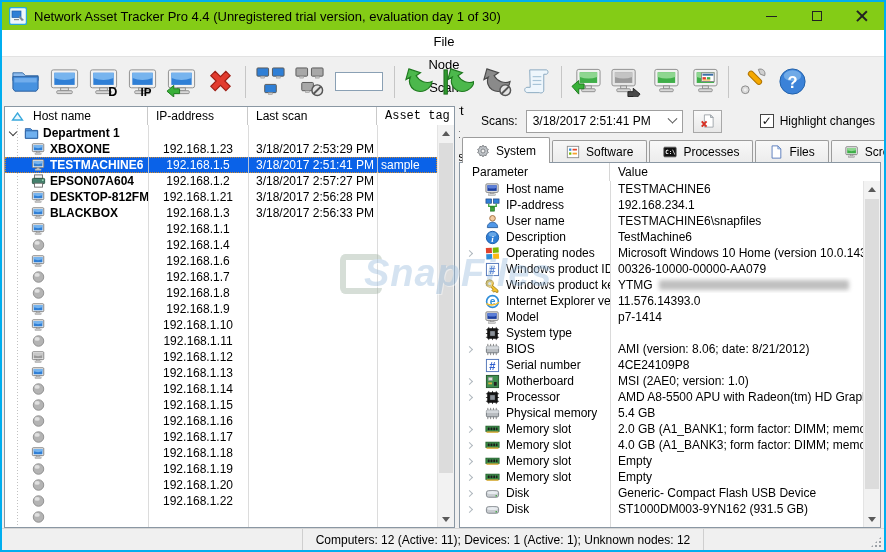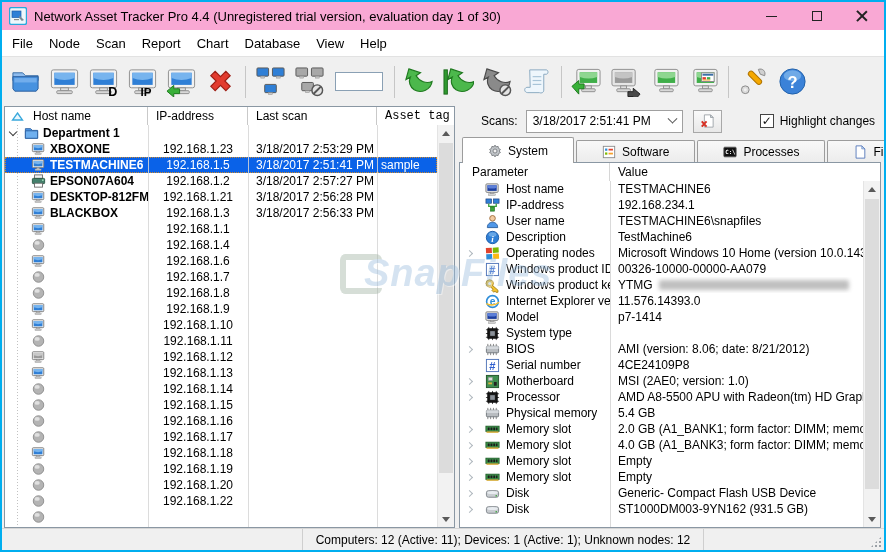--- a/index.html
+++ b/index.html
@@ -1,35 +1,35 @@
 <!DOCTYPE html>
 <html><head>
 <meta charset="utf-8">
 <style>
   * { box-sizing: border-box; margin: 0; padding: 0; }
   html,body { background:#fff; }
   body { font-family: "Liberation Sans", "DejaVu Sans", sans-serif; font-size:12px; color:#000; }
   .window { position:relative; width:886px; height:552px; border:2px solid #00aeef; background:#f0f0f0; overflow:hidden; }
 
   
-  .titlebar { height:28px; background:#f9a8d4; display:flex; align-items:center; padding-left:7px; }
+  .titlebar { height:28px; background:#84cc16; display:flex; align-items:center; padding-left:7px; }
   .app-icon { width:18px; height:18px; margin-right:7px; flex:0 0 auto; }
   .app-icon svg { width:100%; height:100%; display:block; }
   .title-text { font-size:13px; white-space:nowrap; overflow:hidden; }
   .win-controls { margin-left:auto; display:flex; height:28px; }
   .win-btn { width:45px; height:28px; display:flex; align-items:center; justify-content:center; position:relative; }
   .glyph-min { width:11px; height:1px; background:#222; }
   .glyph-max { width:10px; height:10px; border:1px solid #222; }
   .glyph-close { width:12px; height:12px; position:relative; }
   .glyph-close::before,.glyph-close::after { content:""; position:absolute; left:5px; top:-1px; width:1.5px; height:14px; background:#222; }
   .glyph-close::before { transform:rotate(45deg); }
   .glyph-close::after { transform:rotate(-45deg); }
 
   
-  .menubar { height:26px; background:#fff; display:flex; align-items:center; padding-left:2px; font-size:13px; }
+  .menubar { height:26px; background:#fff; display:flex; align-items:center; padding-left:2px; font-size:13px;flex-direction:column; }
   .menu-item { padding:4px 8px; }
 
   
   .toolbar { height:50px; background:#f0f0f0; border-top:1px solid #e2e2e2; display:flex; align-items:center; padding-left:4px; }
   .tb-btn { width:39px; height:40px; display:flex; align-items:center; justify-content:center; }
   .tb-ico { width:31px; height:31px; }
   .ico svg { width:100%; height:100%; display:block; }
   .tb-sep { width:1px; height:32px; background:#c6c6c6; margin:0 5px; flex:0 0 auto; }
   .tb-edit { width:48px; height:19px; border:1px solid #8aa0b4; background:#fff; margin:0 6px; display:flex; align-items:center; padding-left:3px; color:#777; font-size:11px; }
 
@@ -73,21 +73,21 @@
   .scans-label { margin-right:8px; }
   .select { width:157px; height:23px; border:1px solid #a0a0a0; background:#fff; display:flex; align-items:center; padding:0 6px; }
   .select .sel-chev { margin-left:auto; width:7px; height:7px; border-right:1.5px solid #555; border-bottom:1.5px solid #555; transform:rotate(45deg) translate(-2px,-2px); }
   .mini-btn { width:29px; height:23px; margin-left:10px; background:linear-gradient(#fafafa,#e8e8e8); border:1px solid #a8a8a8; display:flex; align-items:center; justify-content:center; }
   .mini-btn .ico { width:14px; height:14px; }
   .chk-wrap { display:flex; align-items:center; margin-left:38px; }
   .checkbox { width:14px; height:14px; border:1px solid #444; background:#fff; display:flex; align-items:center; justify-content:center; font-size:12px; line-height:12px; color:#111; }
   .chk-label { margin-left:6px; }
 
   .tabs-row { height:26px; display:flex; align-items:flex-end; padding-left:3px; position:relative; z-index:2; }
-  .tab { height:22px; display:flex; align-items:center; padding:0 25px; border:1px solid #9c9c9c; border-bottom:none; border-radius:2px 2px 0 0; background:linear-gradient(#f8f8f8,#ececec); margin-right:2px; white-space:nowrap; }
+  .tab { height:22px; display:flex; align-items:center; padding:0 13px; border:1px solid #9c9c9c; border-bottom:none; border-radius:2px 2px 0 0; background:linear-gradient(#f8f8f8,#ececec); margin-right:2px; white-space:nowrap; }
   .tab.active { height:26px; background:#fff; margin-bottom:-1px; z-index:3; }
   .tab-ico { width:14px; height:14px; margin-right:6px; flex:0 0 auto; }
 
   .params-panel { flex:1; background:#fff; border:1px solid #8a97a3; position:relative; overflow:hidden; }
   .params-header { height:18px; display:flex; position:relative; z-index:3; background:#fff; }
   .ph-param { width:150px; padding-left:12px; display:flex; align-items:center; border-right:1px solid #d6d6d6; }
   .ph-value { flex:1; padding-left:8px; display:flex; align-items:center; }
   .params-body { position:absolute; top:18px; left:0; right:17px; bottom:0; overflow:hidden; }
   .p-vline { position:absolute; top:0; bottom:0; left:150px; width:1px; background:rgba(214,214,214,.9); z-index:2; pointer-events:none; }
   .param-row { height:16px; display:flex; align-items:center; white-space:nowrap; }

